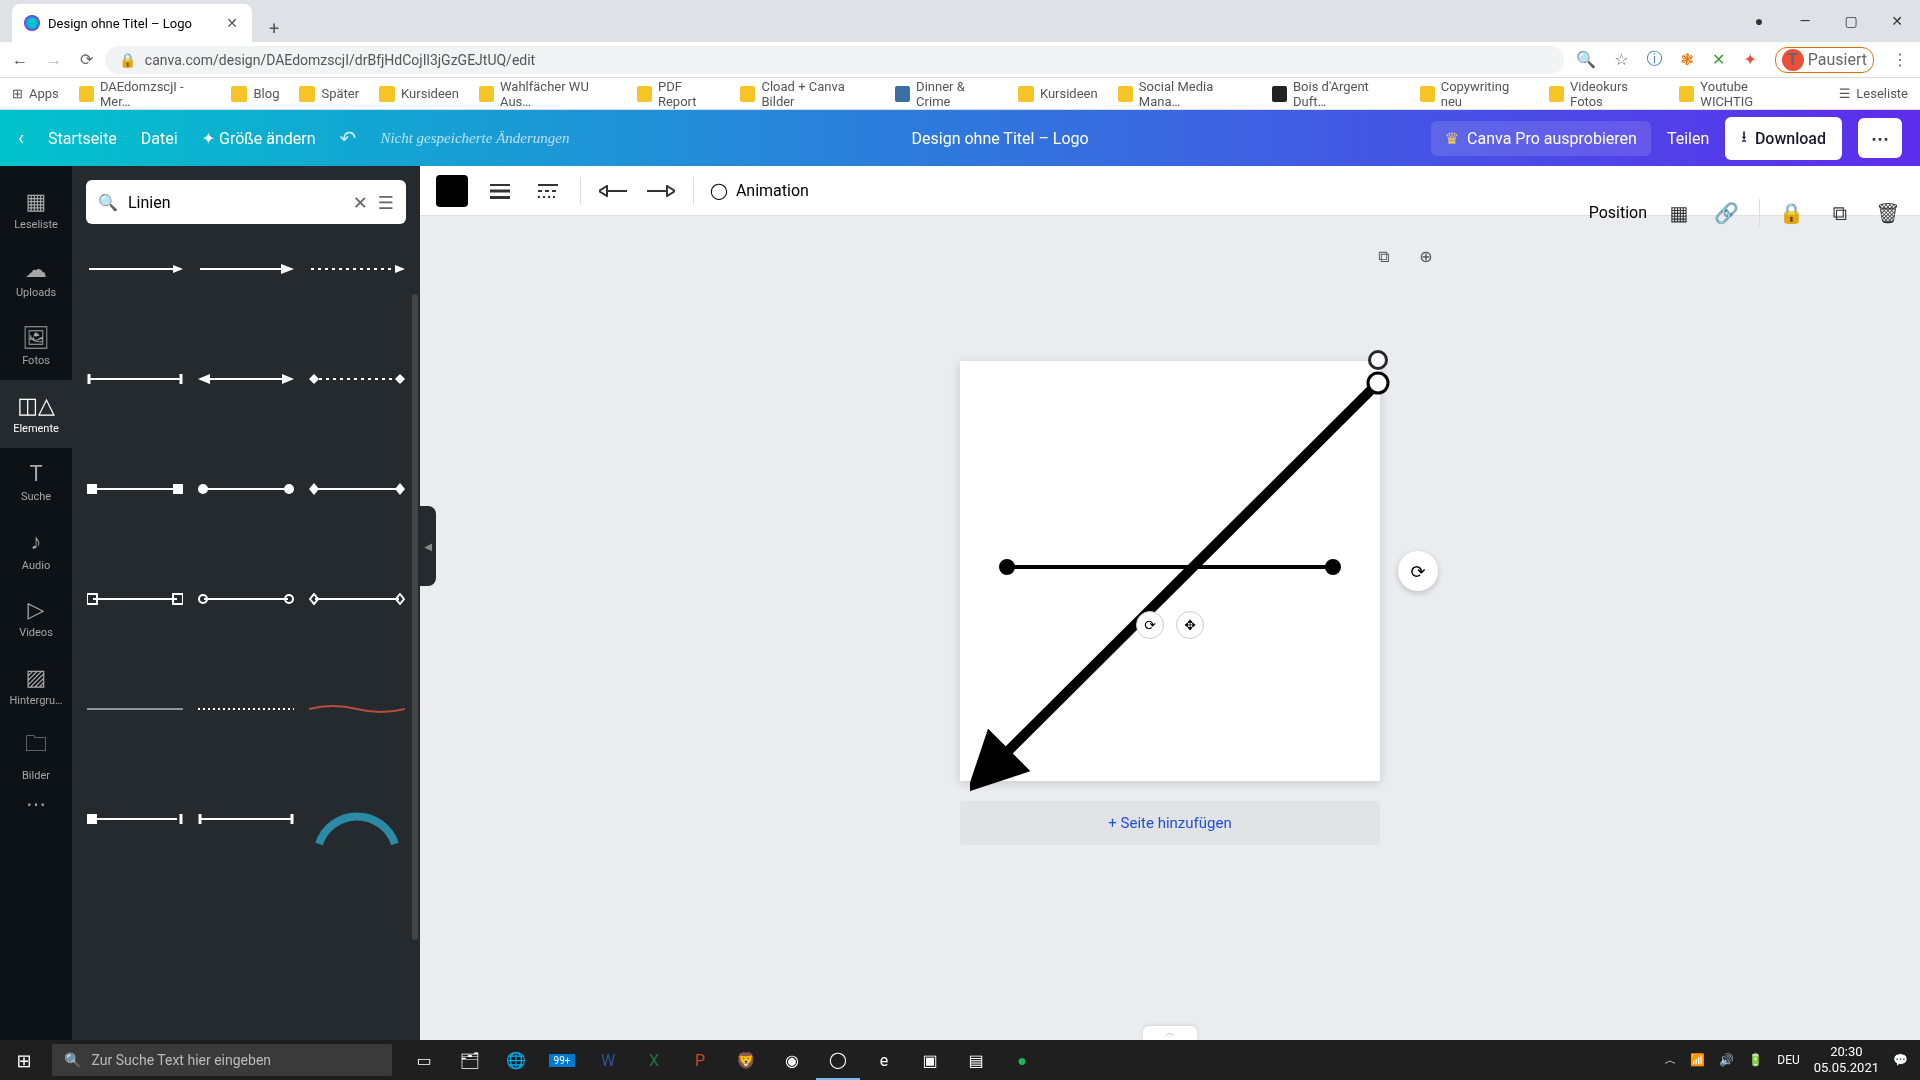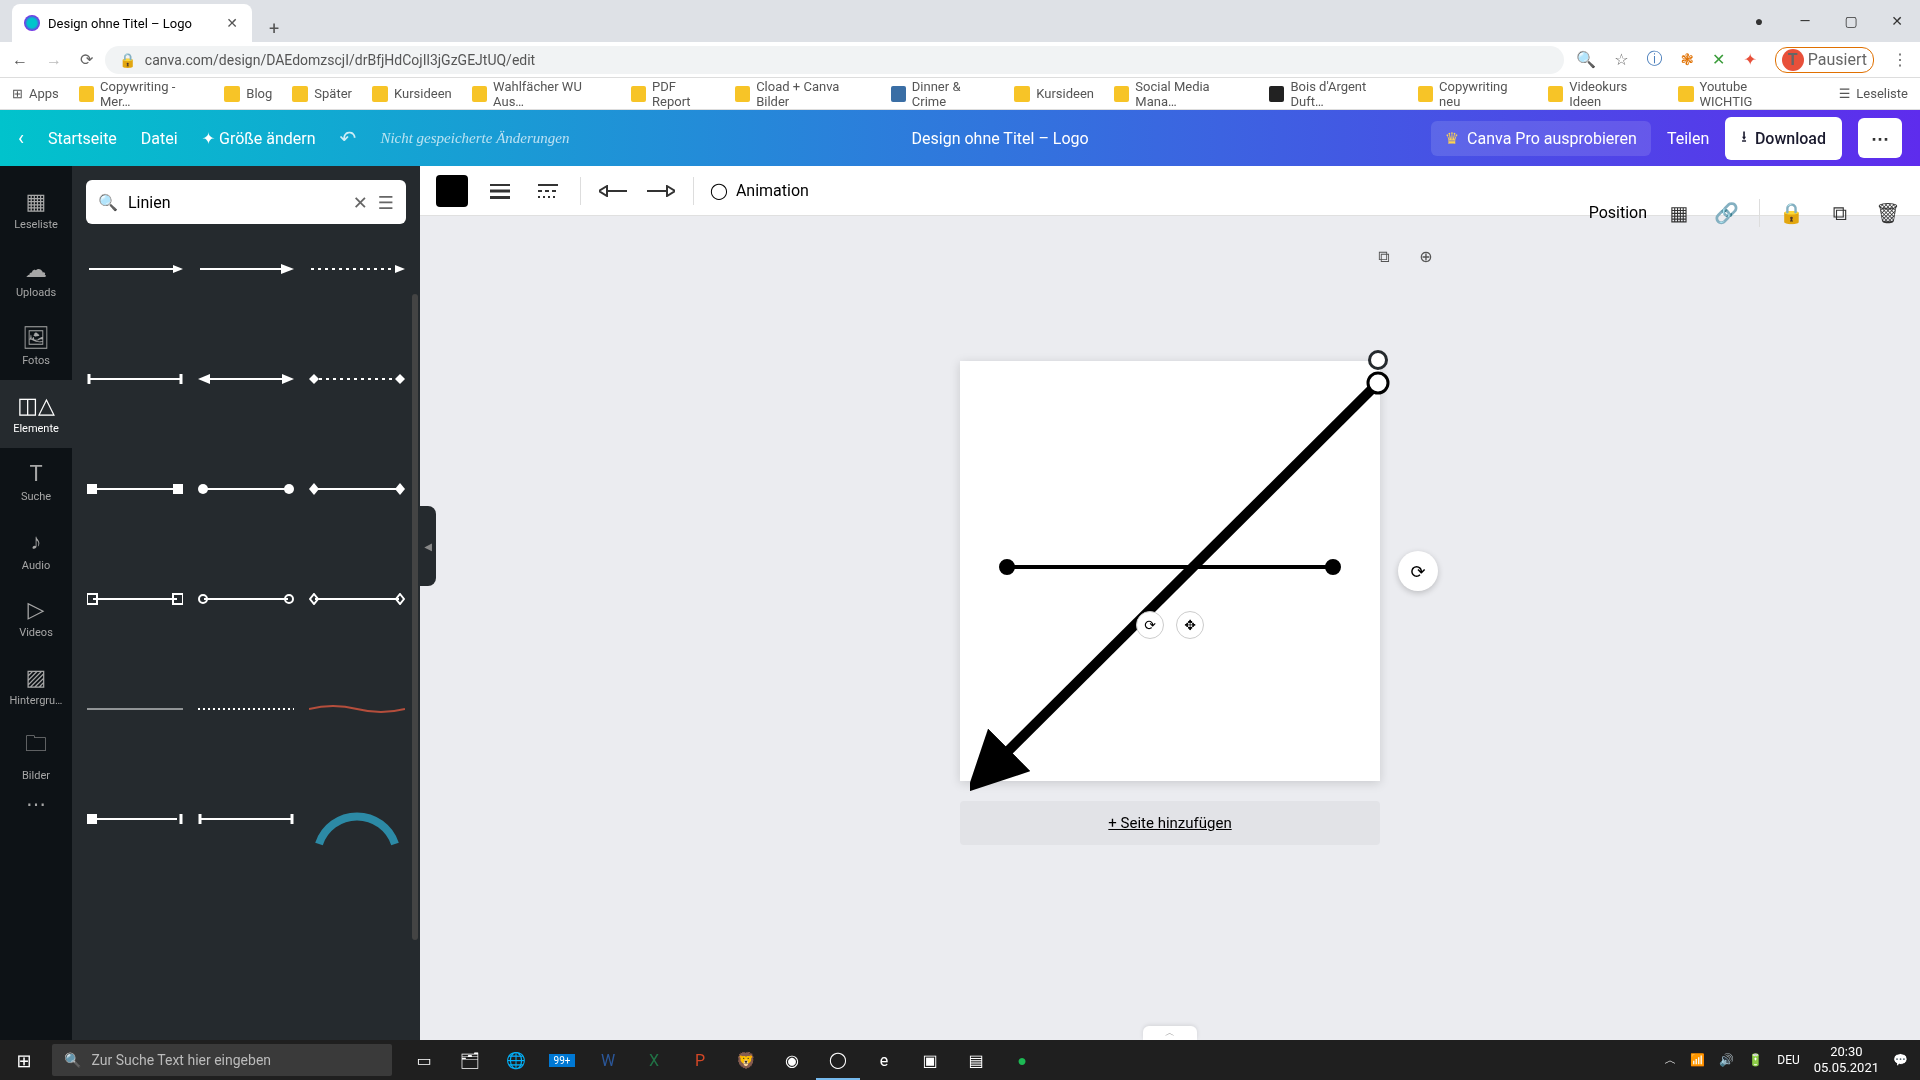--- a/index.html
+++ b/index.html
@@ -90,21 +90,21 @@
 .line-diag { position:absolute; left:10px; top:10px; }
 .line-diag line { stroke:#000; stroke-width:10; }
 
 .sel-handle { position:absolute; right:-8px; top:-11px; width:20px; height:20px; border-radius:50%; background:#fff; border:3px solid #252a2e; }
 
 .line-tools { position:absolute; left:50%; top:250px; transform:translateX(-50%); display:flex; gap:12px; }
 .lt-btn { width:28px; height:28px; border-radius:50%; background:#fff; border:1px solid #ccc; display:flex; align-items:center; justify-content:center; font-size:14px; cursor:pointer;}
 
 .refresh-fab { position:absolute; right:-58px; top:190px; width:40px; height:40px; border-radius:50%; background:#fff; box-shadow:0 2px 6px rgba(0,0,0,0.2); display:flex; align-items:center; justify-content:center; font-size:18px; cursor:pointer;}
 
-.add-page { width:420px; height:44px; background:#e2e3e7; display:flex; align-items:center; justify-content:center; color:#000000; margin-top:20px; cursor:pointer; border-radius:4px; font-size:15px;text-decoration:underline;}
+.add-page { width:420px; height:44px; background:#e2e3e7; display:flex; align-items:center; justify-content:center; color:#1d4ed8; margin-top:20px; cursor:pointer; border-radius:4px; font-size:15px;}
 
 .canvas-collapse-up { position:absolute; bottom:0; left:50%; transform:translateX(-50%); width:54px; height:14px; background:#fff; border-radius:6px 6px 0 0; box-shadow:0 -1px 4px rgba(0,0,0,0.1); display:flex; align-items:center; justify-content:center; color:#888; cursor:pointer; font-size:10px;}
 
 
 .footer-bar { height:40px; background:#fff; border-top:1px solid #e0e0e0; display:flex; align-items:center; padding:0 16px; gap:18px; font-size:15px;}
 .footer-bar .fspacer { flex:1; }
 .zoom-slider { width:200px; height:4px; background:#ddd; border-radius:2px; position:relative; }
 .zoom-slider::after{ content:''; position:absolute; left:8px; top:-4px; width:12px; height:12px; background:#333; border-radius:50%;}
 .page-count { width:26px; height:26px; border:1px solid #aaa; border-radius:4px; display:flex; align-items:center; justify-content:center; font-size:13px;}
 .footer-icon { font-size:18px; cursor:pointer; color:#555;}
@@ -168,21 +168,21 @@
   </div>
 </div>
 
 <div class="bookmark-bar">
   <div class="bm">
       <span>⊞</span>
       <span>Apps</span>
     </div>
   <div class="bm">
       <div class="bm-icon"></div>
-      <span>Copywriting - Mer…</span>
+      <span>DAEdomzscjI - Mer…</span>
     </div>
   <div class="bm">
       <div class="bm-icon"></div>
       <span>Blog</span>
     </div>
   <div class="bm">
       <div class="bm-icon"></div>
       <span>Später</span>
     </div>
   <div class="bm">
@@ -216,21 +216,21 @@
   <div class="bm">
       <div class="bm-icon" style="background:#222"></div>
       <span>Bois d'Argent Duft…</span>
     </div>
   <div class="bm">
       <div class="bm-icon"></div>
       <span>Copywriting neu</span>
     </div>
   <div class="bm">
       <div class="bm-icon"></div>
-      <span>Videokurs Ideen</span>
+      <span>Videokurs Fotos</span>
     </div>
   <div class="bm">
       <div class="bm-icon"></div>
       <span>Youtube WICHTIG</span>
     </div>
   <div class="bm-spacer"></div>
   <div class="bm">
       <span>☰</span>
       <span>Leseliste</span>
     </div>

